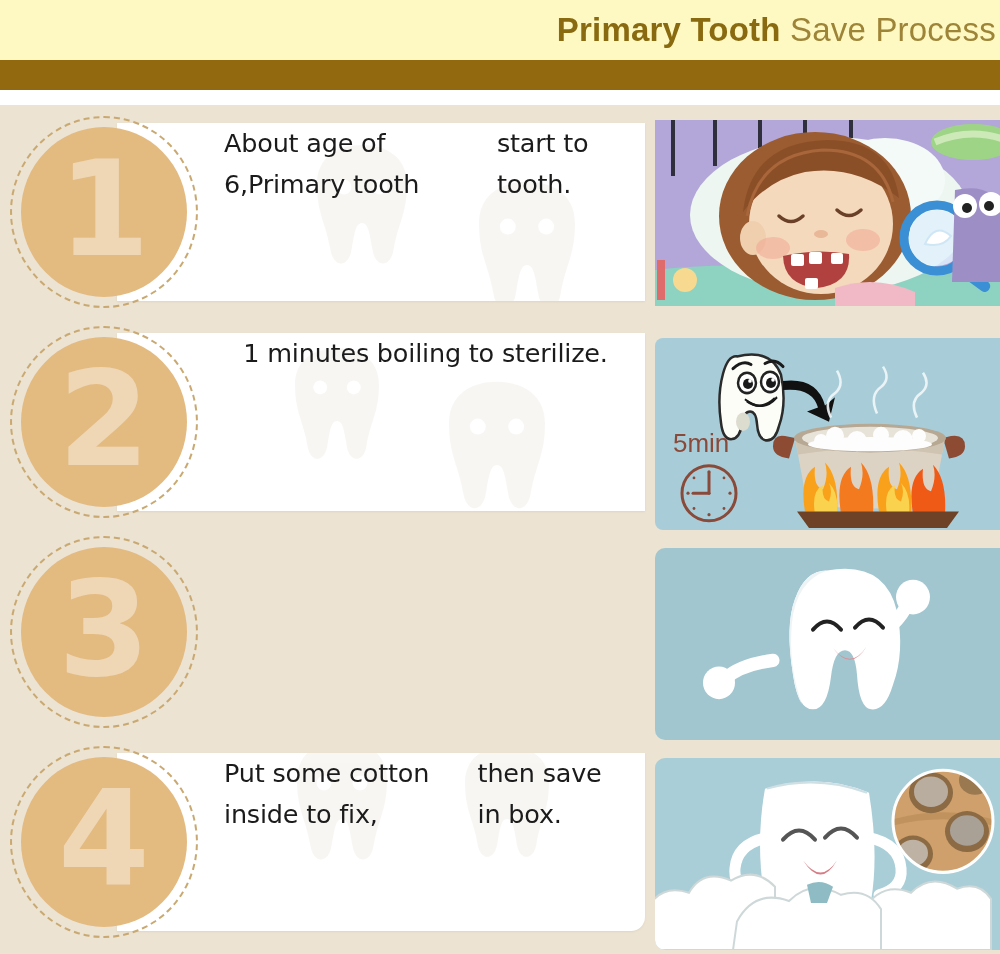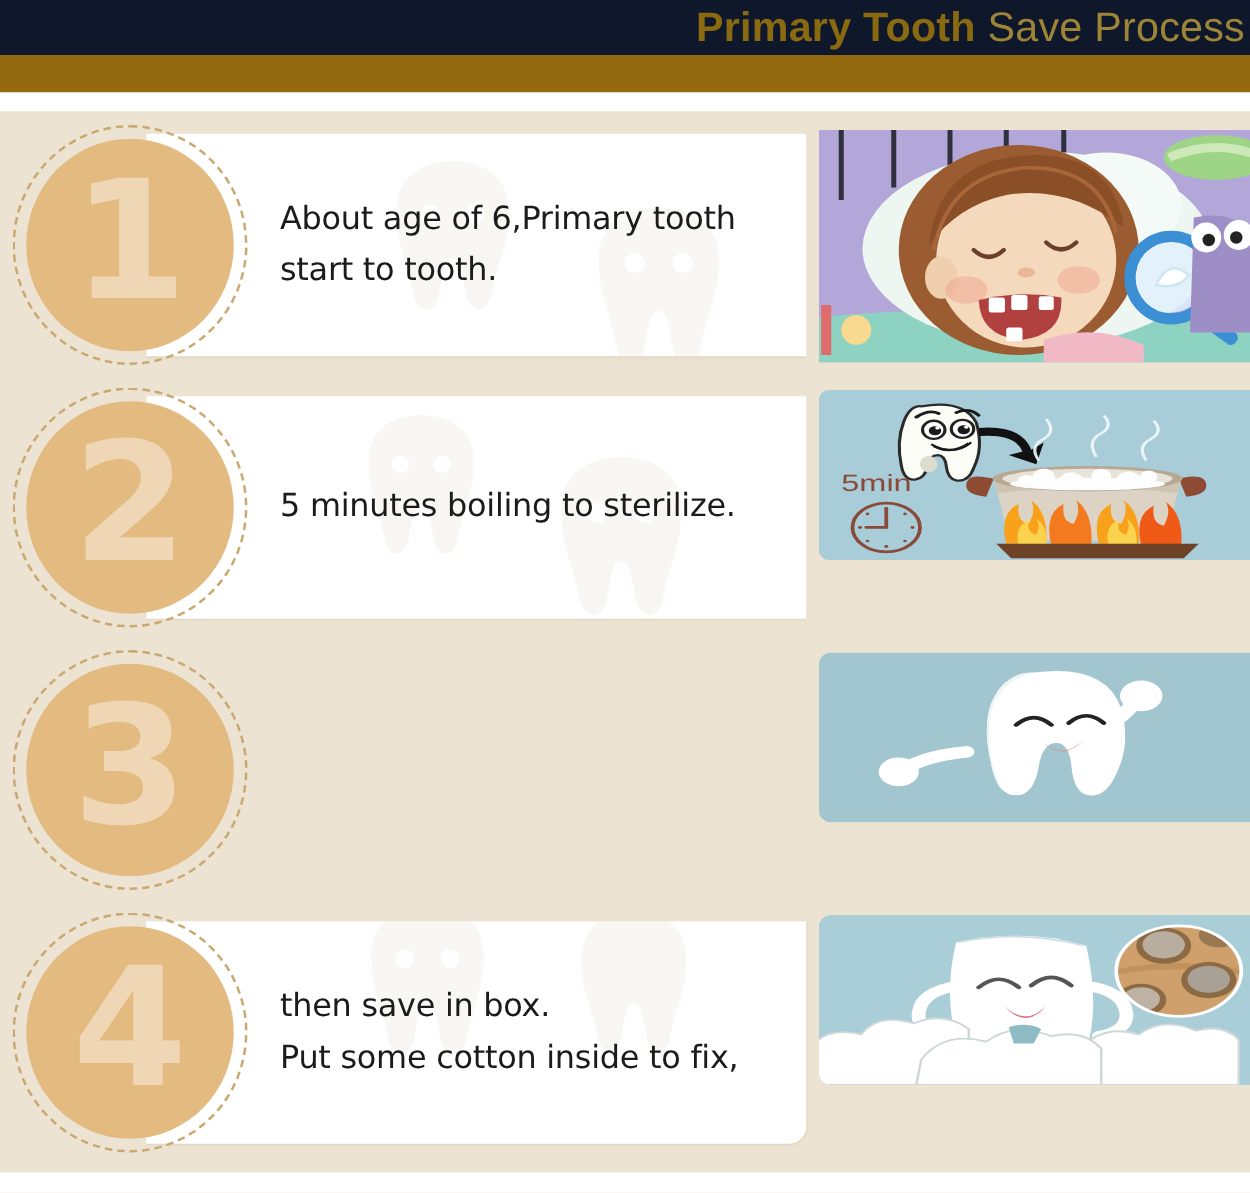--- a/index.html
+++ b/index.html
@@ -6,22 +6,22 @@
   * { margin:0; padding:0; box-sizing:border-box; }
   html,body { background:#ffffff; }
   body {
     width:1000px; height:954px;
     font-family:"Liberation Sans", sans-serif;
     overflow:hidden; position:relative;
   }
 
   
   .header {
-    height:44px; width:100%;
-    background:#0f172a;
+    height:60px; width:100%;
+    background:#fef9c3;
     display:flex; align-items:center; justify-content:flex-end;
     padding-right:4px;
   }
   .title { font-size:33px; letter-spacing:.2px; white-space:nowrap; }
   .title-strong { color:#8a6a10; font-weight:700; }
   .title-light  { color:#9d8437; font-weight:400; }
 
   .gold-bar { width:100%; height:30px; background:#93690f; }
   .white-gap { width:100%; height:15px; background:#ffffff; }
 
@@ -48,21 +48,21 @@
     background:#ffffff;
     overflow:hidden;
     box-shadow:0 1px 2px rgba(120,100,70,.10);
   }
   .card.r4 { border-radius:0 0 14px 0; }
   .card.r3 { }
   .card-text {
     position:relative; z-index:3;
     padding-left:107px; padding-right:18px;
     height:100%;
-    display:flex; flex-direction:column; justify-content:center;
+    display:flex; flex-direction:row; justify-content:center;
     font-size:25.5px;
     line-height:1.62;
     color:#1b1b1b;
     font-family:"DejaVu Sans", sans-serif;
     letter-spacing:-.2px;
   }
   .card-text span { display:block; }
 
   
   .wm { position:absolute; z-index:1; opacity:.055; pointer-events:none; }
@@ -89,22 +89,22 @@
     display:flex; align-items:center; justify-content:center;
     font-family:"DejaVu Sans", sans-serif;
     font-size:132px; font-weight:700;
     color:rgba(255,255,255,.42);
     line-height:1; padding-bottom:6px;
   }
 
   
   .panel {
     position:absolute;
-    left:655px; top:6px;
-    width:345px; height:136px;
+    left:655px; top:16px;
+    width:345px; height:192px;
     overflow:hidden;
   }
   .panel.p1 { top:8px; height:186px; }
   .panel.p2 { border-radius:8px 0 0 8px; left:655px; width:345px; }
   .panel.p3 { border-radius:10px 0 0 10px; }
   .panel.p4 { border-radius:10px 0 0 10px; }
   .panel svg { display:block; width:100%; height:100%; }
 </style>
 </head>
 <body>
@@ -220,21 +220,21 @@
           </svg>
       </div>
       <div class="wm" style="left:300px;top:36px;">
         <svg width="160" height="160" viewBox="0 0 100 100">
             <path d="M50 8C34 8 20 16 20 34c0 20 6 26 9 44 2 12 12 12 14 0 2-12 3-18 7-18s5 6 7 18c2 12 12 12 14 0 3-18 9-24 9-44C80 16 66 8 50 8z" fill="#8a6a3a"></path>
             <circle cx="38" cy="36" r="5" fill="#fff"></circle>
             <circle cx="62" cy="36" r="5" fill="#fff"></circle>
           </svg>
       </div>
       <div class="card-text">
-        <span>5 minutes boiling to sterilize.</span>
+        <span>1 minutes boiling to sterilize.</span>
       </div>
     </div>
 
     <div class="badge">
       <div class="ring"></div>
       <div class="disc"></div>
       <div class="num">2</div>
     </div>
 
     <div class="panel p2">
@@ -350,22 +350,22 @@
             <circle cx="38" cy="36" r="5" fill="#fff"></circle>
             <circle cx="62" cy="36" r="5" fill="#fff"></circle>
           </svg>
       </div>
       <div class="wm" style="left:320px;top:-18px;">
         <svg width="140" height="140" viewBox="0 0 100 100">
             <path d="M50 8C34 8 20 16 20 34c0 20 6 26 9 44 2 12 12 12 14 0 2-12 3-18 7-18s5 6 7 18c2 12 12 12 14 0 3-18 9-24 9-44C80 16 66 8 50 8z" fill="#8a6a3a"></path>
           </svg>
       </div>
       <div class="card-text">
+        <span>Put some cotton inside to fix,</span>
         <span>then save in box.</span>
-        <span>Put some cotton inside to fix,</span>
       </div>
     </div>
 
     <div class="badge">
       <div class="ring"></div>
       <div class="disc"></div>
       <div class="num">4</div>
     </div>
 
     <div class="panel p4">

